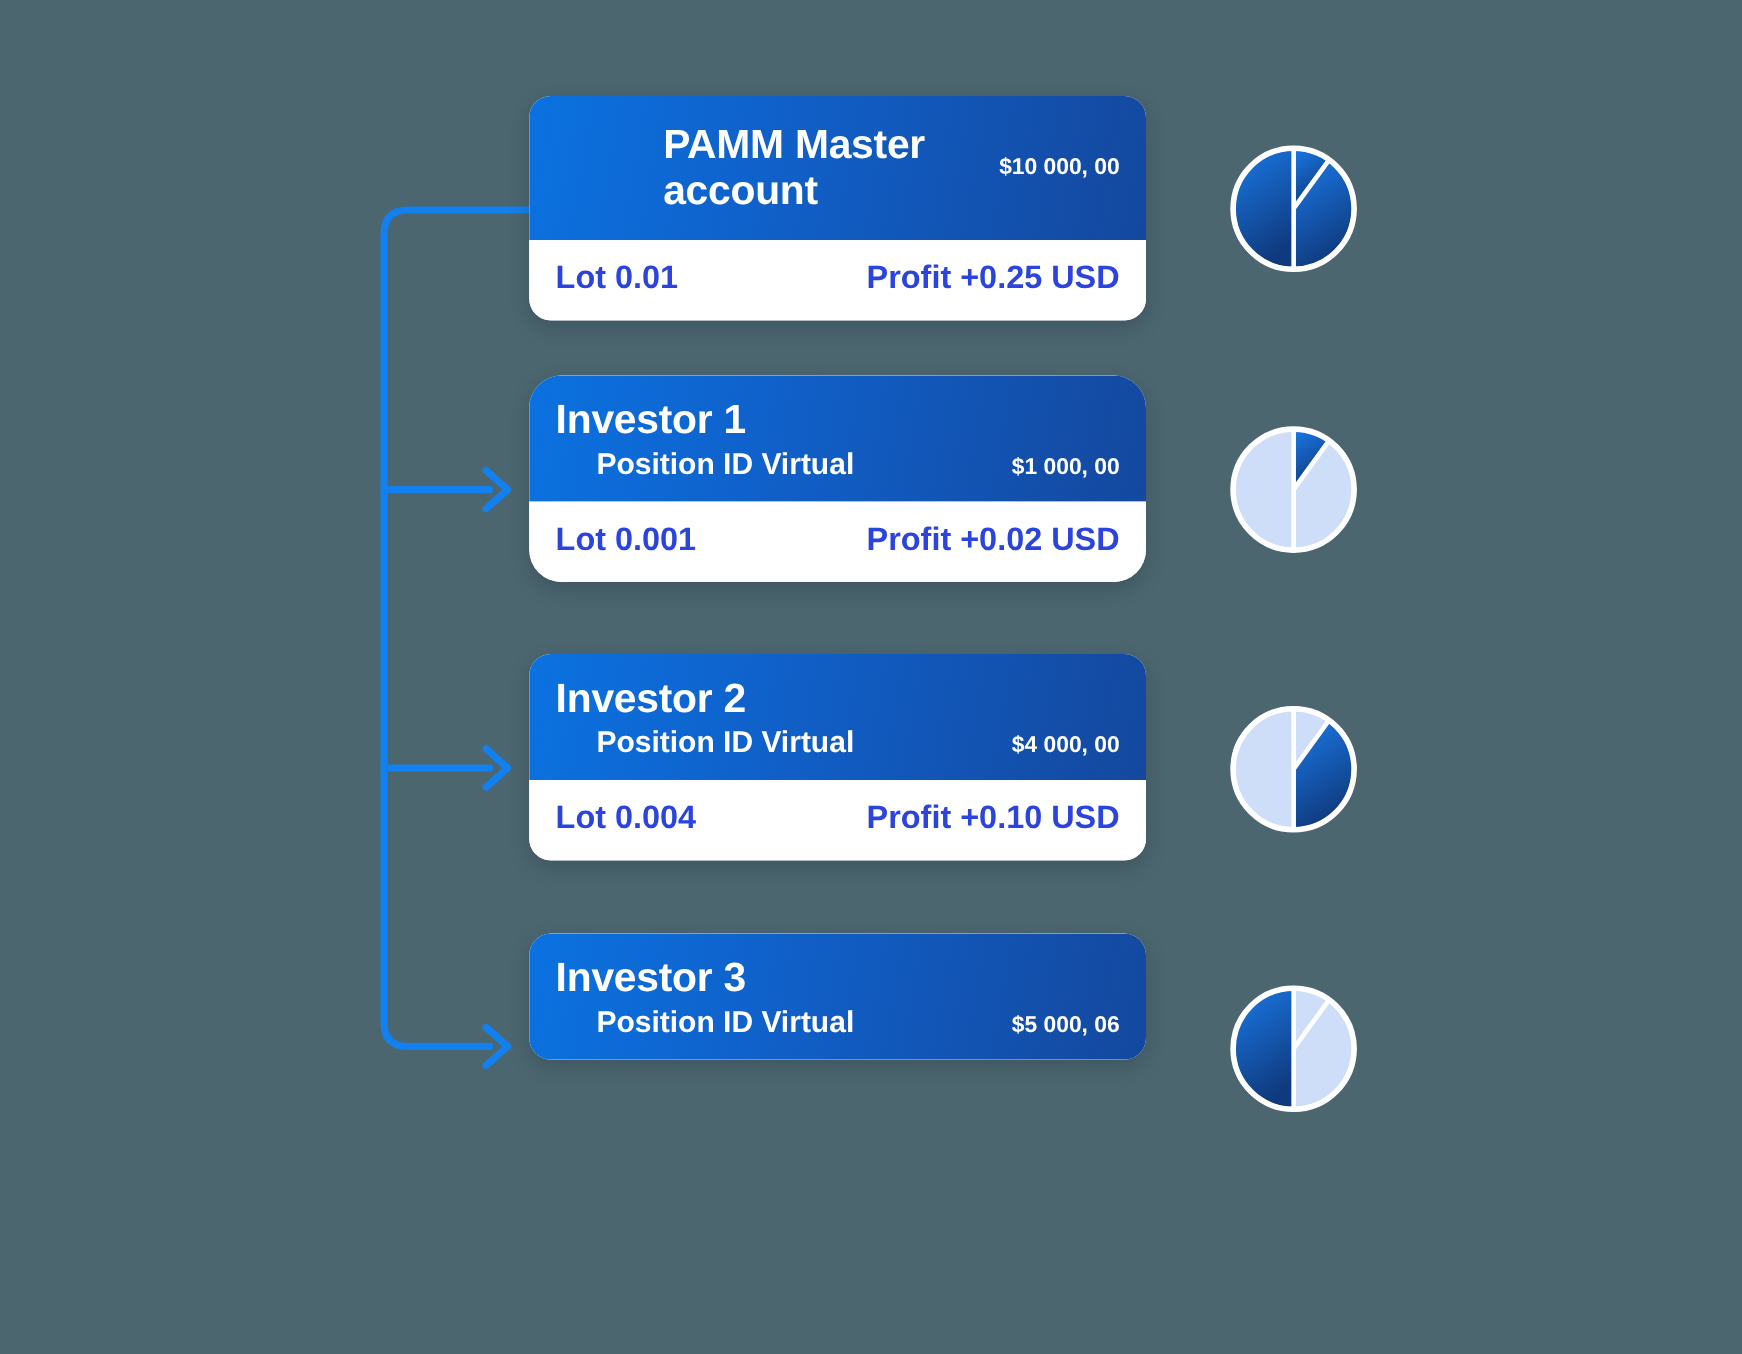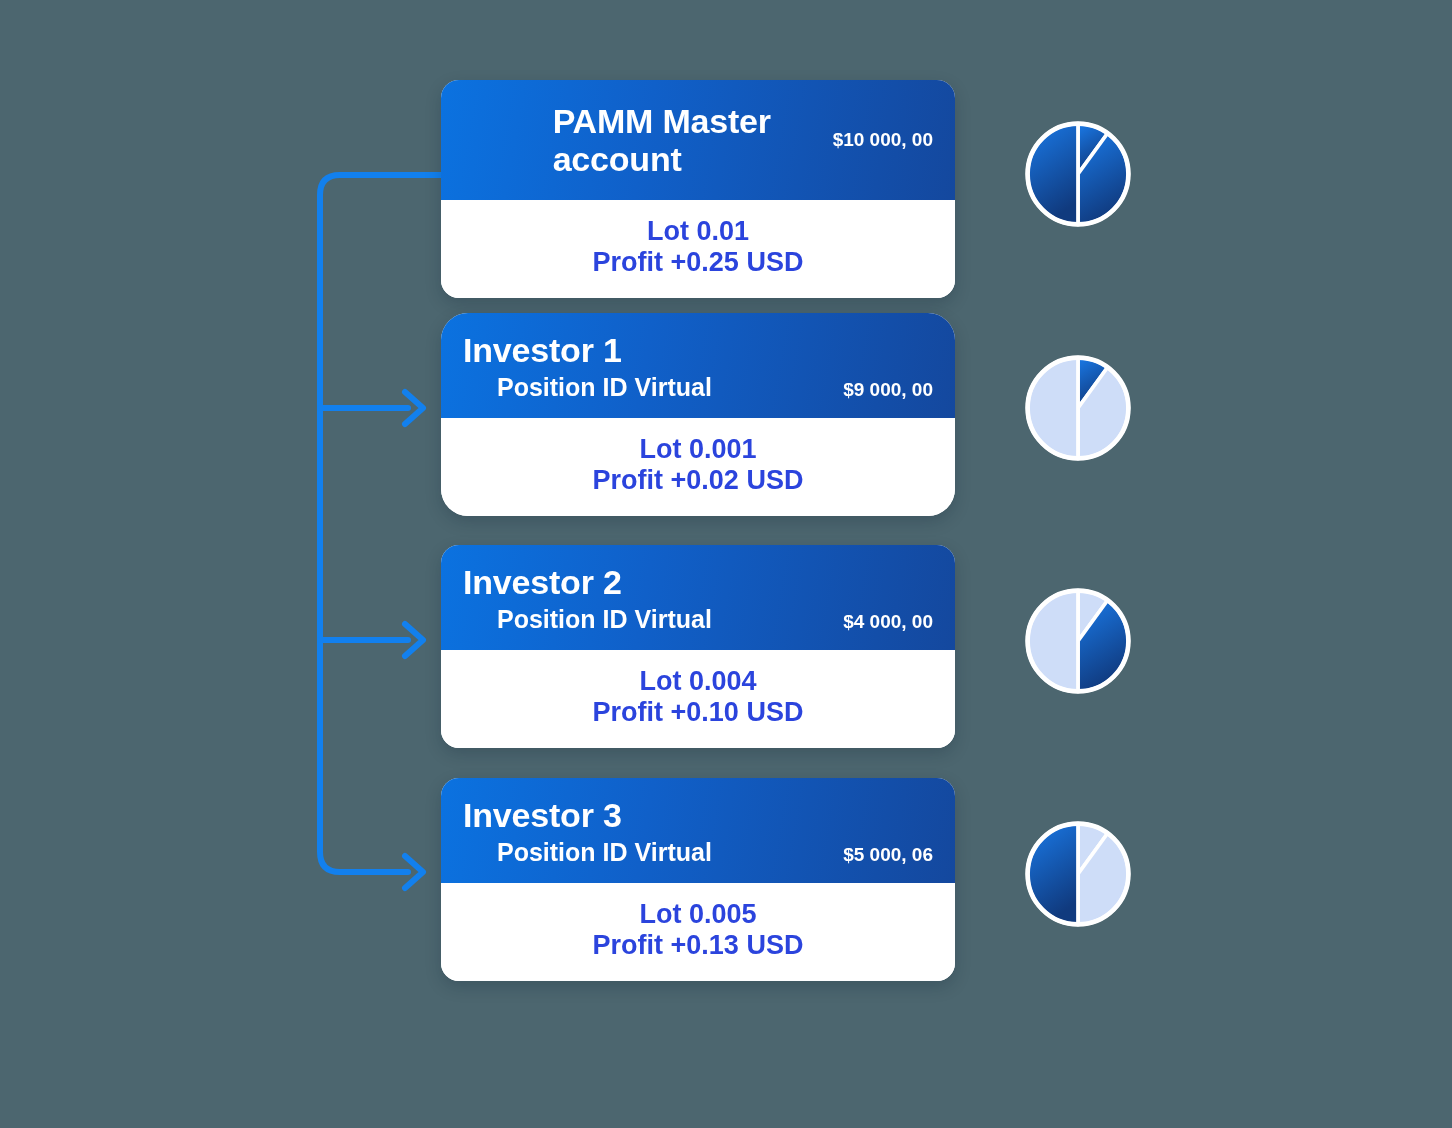--- a/index.html
+++ b/index.html
@@ -79,21 +79,20 @@
     max-width: 280px;
   }
 
   .card-foot {
     background: #ffffff;
     display: flex;
     align-items: center;
     justify-content: space-between;
     padding: 16px 22px 20px 22px;
     color: #2B44DD;
-    flex-direction: column;
   }
   .foot-lot, .foot-profit {
     font-size: 27px;
     font-weight: bold;
     white-space: nowrap;
   }
 
   
   .pie {
     position: absolute;
@@ -139,21 +138,21 @@
       <div class="foot-lot">Lot 0.01</div>
       <div class="foot-profit">Profit +0.25 USD</div>
     </div>
   </div>
 
   <div class="card" style="top:313px;border-radius:27px;">
     <div class="card-head">
       <div class="card-title">Investor 1</div>
       <div class="head-row">
         <div class="head-sub">Position ID Virtual</div>
-        <div class="head-amount">$9 000, 00</div>
+        <div class="head-amount">$1 000, 00</div>
       </div>
     </div>
     <div class="card-foot">
       <div class="foot-lot">Lot 0.001</div>
       <div class="foot-profit">Profit +0.02 USD</div>
     </div>
   </div>
 
   <div class="card" style="top:545px;">
     <div class="card-head">
@@ -170,24 +169,20 @@
   </div>
 
   <div class="card" style="top:778px;">
     <div class="card-head">
       <div class="card-title">Investor 3</div>
       <div class="head-row">
         <div class="head-sub">Position ID Virtual</div>
         <div class="head-amount">$5 000, 06</div>
       </div>
     </div>
-    <div class="card-foot">
-      <div class="foot-lot">Lot 0.005</div>
-      <div class="foot-profit">Profit +0.13 USD</div>
-    </div>
   </div>
 
   <svg class="pie" style="left:1022px; top:118px;" viewBox="0 0 120 120">
       <defs>
         <linearGradient id="pieGrad0" x1="0" y1="0" x2="0.35" y2="1">
           <stop offset="0" stop-color="#1A7AE8"></stop>
           <stop offset="1" stop-color="#103A7E"></stop>
         </linearGradient>
       </defs>
       <path d="M 60 60 L 60.00 6.00 A 54 54 0 0 1 91.74 16.31 Z" fill="url(#pieGrad0)" stroke="#ffffff" stroke-width="4" stroke-linejoin="round"></path>

